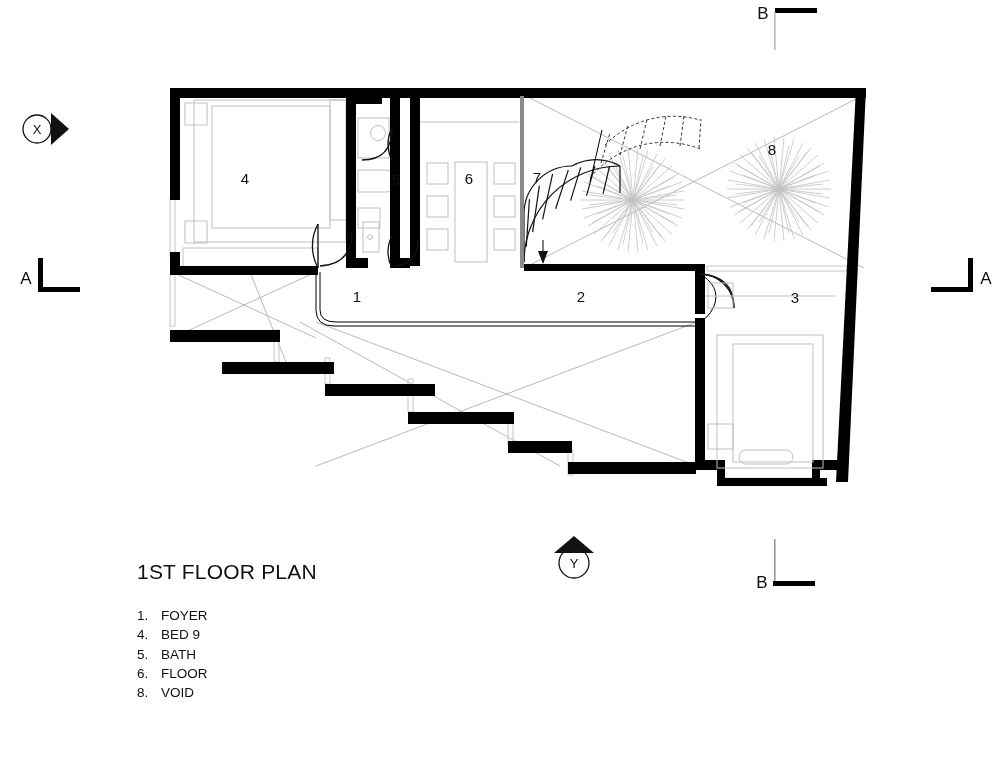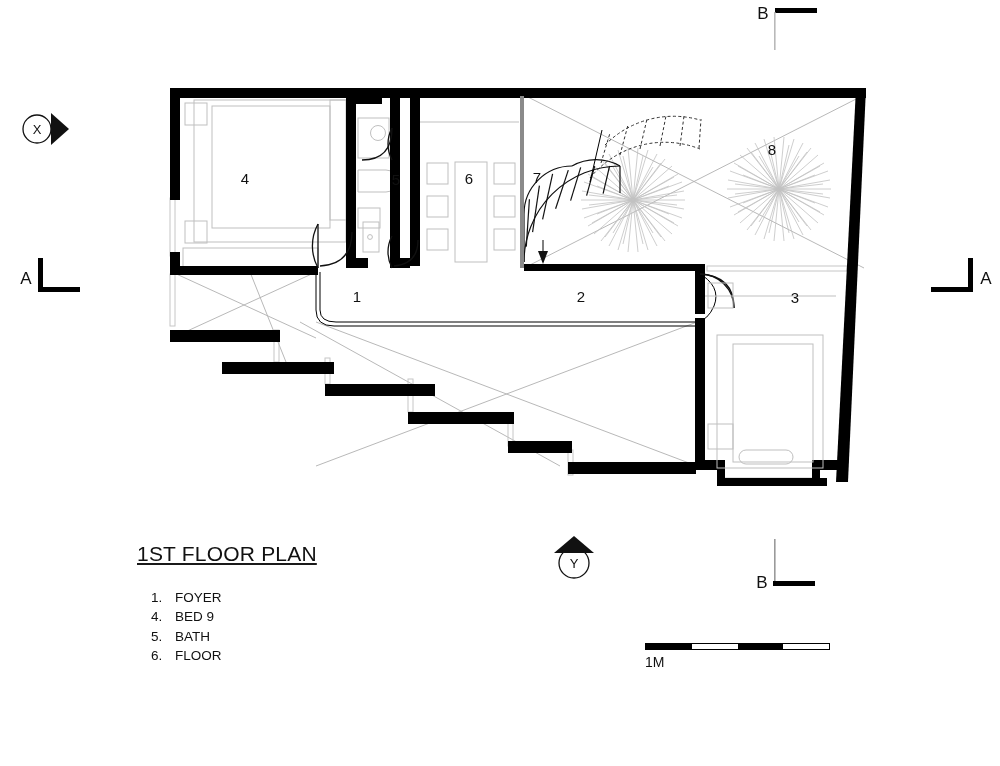--- a/index.html
+++ b/index.html
@@ -50,33 +50,32 @@
   }
   .marker-letter-sm {
     font-family: "Liberation Sans", sans-serif;
     font-size: 13px;
     fill: #111111;
   }
   
   #title-block {
     position: absolute;
     left: 137px;
-    top: 542px;
+    top: 560px;
     width: 320px;
-    text-decoration: underline;
   }
   #plan-title {
     font-size: 21px;
     letter-spacing: 0.2px;
     color: #111111;
     margin: 0 0 22px 0;
     white-space: nowrap;
   }
   #legend-list {
-    margin: 14px;
+    margin: 0;
     padding: 0;
     list-style: none;
   }
   #legend-list li {
     font-size: 13.5px;
     line-height: 19.3px;
     color: #111111;
     white-space: nowrap;
   }
   .lg-num {
@@ -479,26 +478,20 @@
       </li>
       <li>
         <span class="lg-num">4.</span><span class="lg-label">BED 9</span>
       </li>
       <li>
         <span class="lg-num">5.</span><span class="lg-label">BATH</span>
       </li>
       <li>
         <span class="lg-num">6.</span><span class="lg-label">FLOOR</span>
       </li>
+      <li>
+        <span class="lg-num">8.</span><span class="lg-label">VOID</span>
+      </li>
     </ul>
   </div>
 
-  <div id="scalebar-wrap">
-    <div id="scalebar">
-      <div class="seg on"></div>
-      <div class="seg off"></div>
-      <div class="seg on"></div>
-      <div class="seg off"></div>
-    </div>
-    <div id="scale-label">1M</div>
-  </div>
 
 </div>
 
 </body></html>

